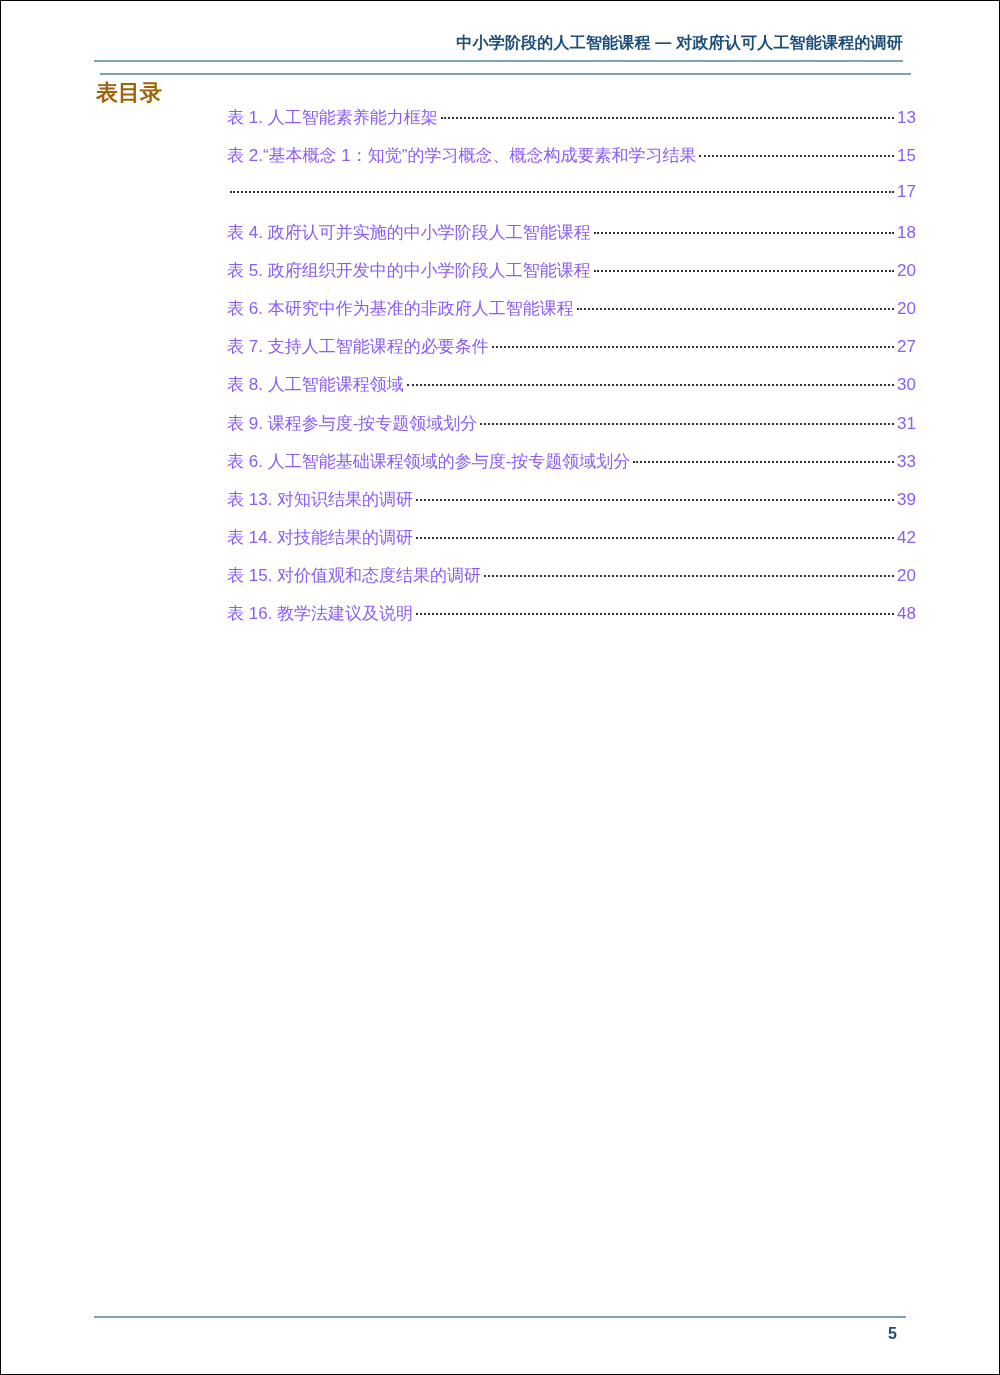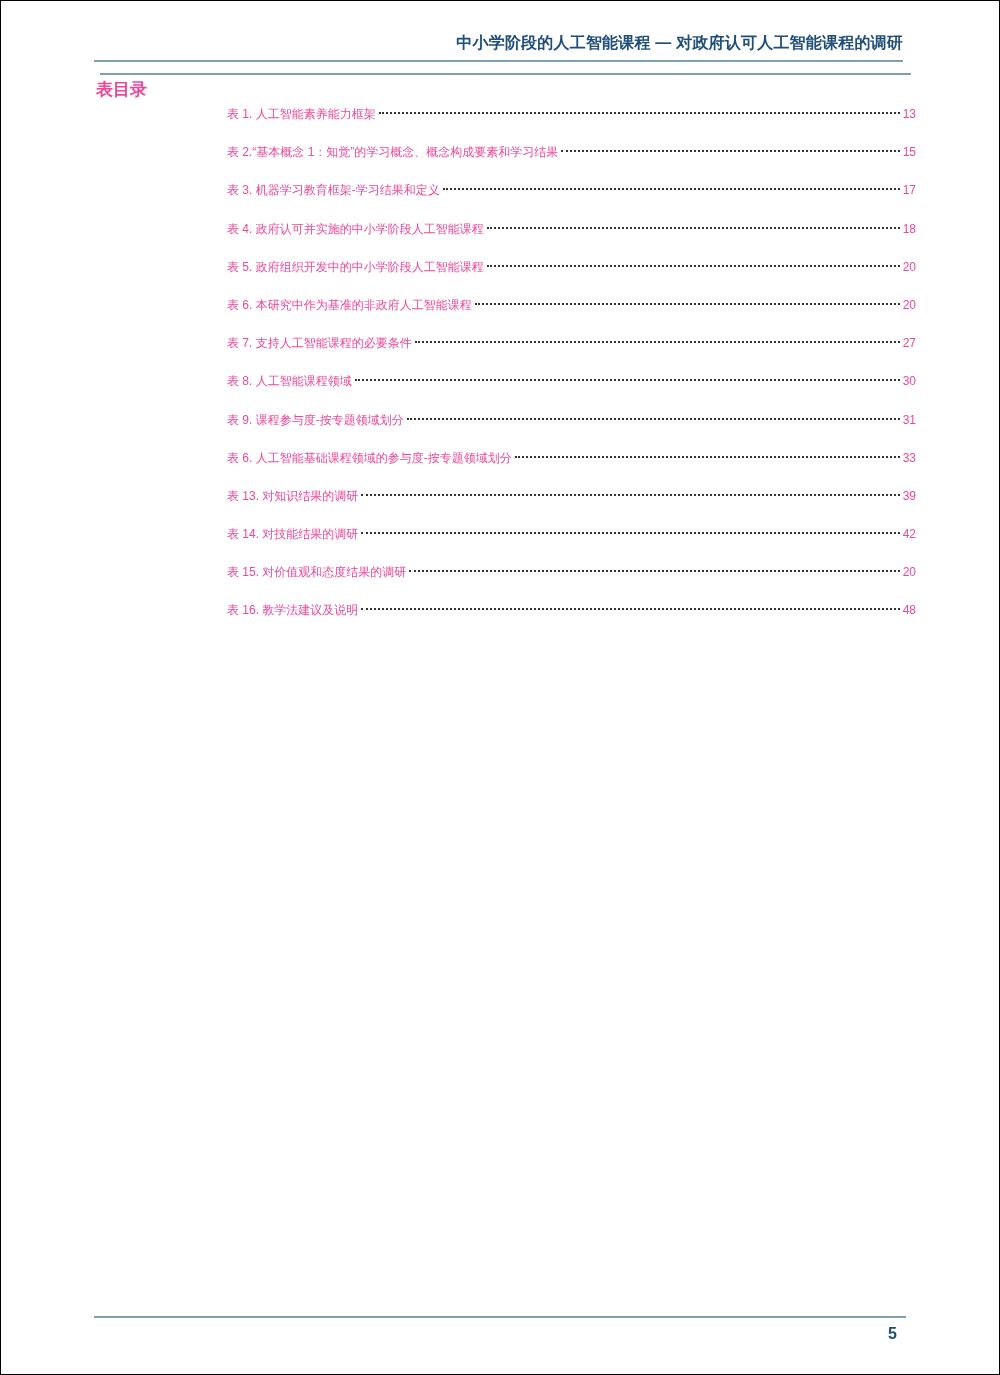--- a/index.html
+++ b/index.html
@@ -38,39 +38,39 @@
       background: #7f9fb3;
     }
     .rule-1 { left: 94px; width: 809px; top: 60px; }
     .rule-2 { left: 100px; width: 811px; top: 73px; }
     .rule-footer { left: 94px; width: 812px; top: 1316px; }
 
     .toc-title {
       position: absolute;
       left: 96px;
       top: 78px;
-      font-size: 17px;
+      font-size: 22px;
       font-weight: bold;
-      color: #ec4899;
+      color: #a16207;
     }
     .toc-list {
       position: absolute;
       left: 227px;
       top: 106px;
       width: 689px;
       margin: 0;
       padding: 0;
       list-style: none;
     }
     .toc-entry {
       display: flex;
       align-items: baseline;
       height: 38.2px;
-      font-size: 12px;
-      color: #ec4899;
+      font-size: 17px;
+      color: #8b5cf6;
       cursor: pointer;
     }
     .toc-label {
       white-space: nowrap;
       flex: 0 0 auto;
     }
     .toc-leader {
       flex: 1 1 auto;
       margin: 0 3px;
       border-bottom: 2px dotted #333333;
@@ -107,21 +107,20 @@
     <span class="toc-label"><span>表 1.</span> <span>人工智能素养能力框架</span></span>
     <span class="toc-leader"></span>
     <span class="toc-page">13</span>
   </li>
   <li class="toc-entry">
     <span class="toc-label"><span>表 2.</span><span>“基本概念 1：知觉”的学习概念、概念构成要素和学习结果</span></span>
     <span class="toc-leader"></span>
     <span class="toc-page">15</span>
   </li>
   <li class="toc-entry">
-    <span class="toc-label"><span>表 3.</span> <span>机器学习教育框架-学习结果和定义</span></span>
     <span class="toc-leader"></span>
     <span class="toc-page">17</span>
   </li>
   <li class="toc-entry">
     <span class="toc-label"><span>表 4.</span> <span>政府认可并实施的中小学阶段人工智能课程</span></span>
     <span class="toc-leader"></span>
     <span class="toc-page">18</span>
   </li>
   <li class="toc-entry">
     <span class="toc-label"><span>表 5.</span> <span>政府组织开发中的中小学阶段人工智能课程</span></span>

